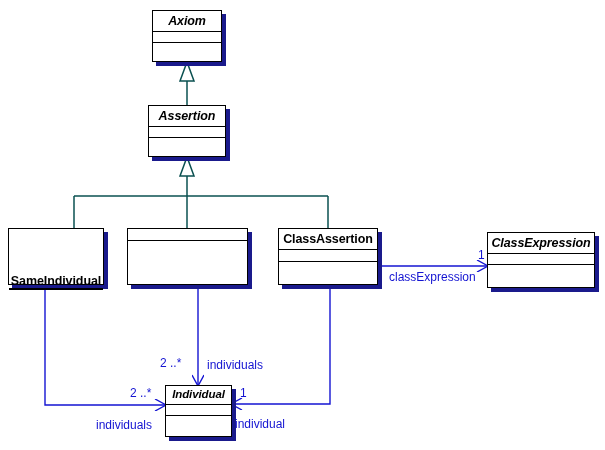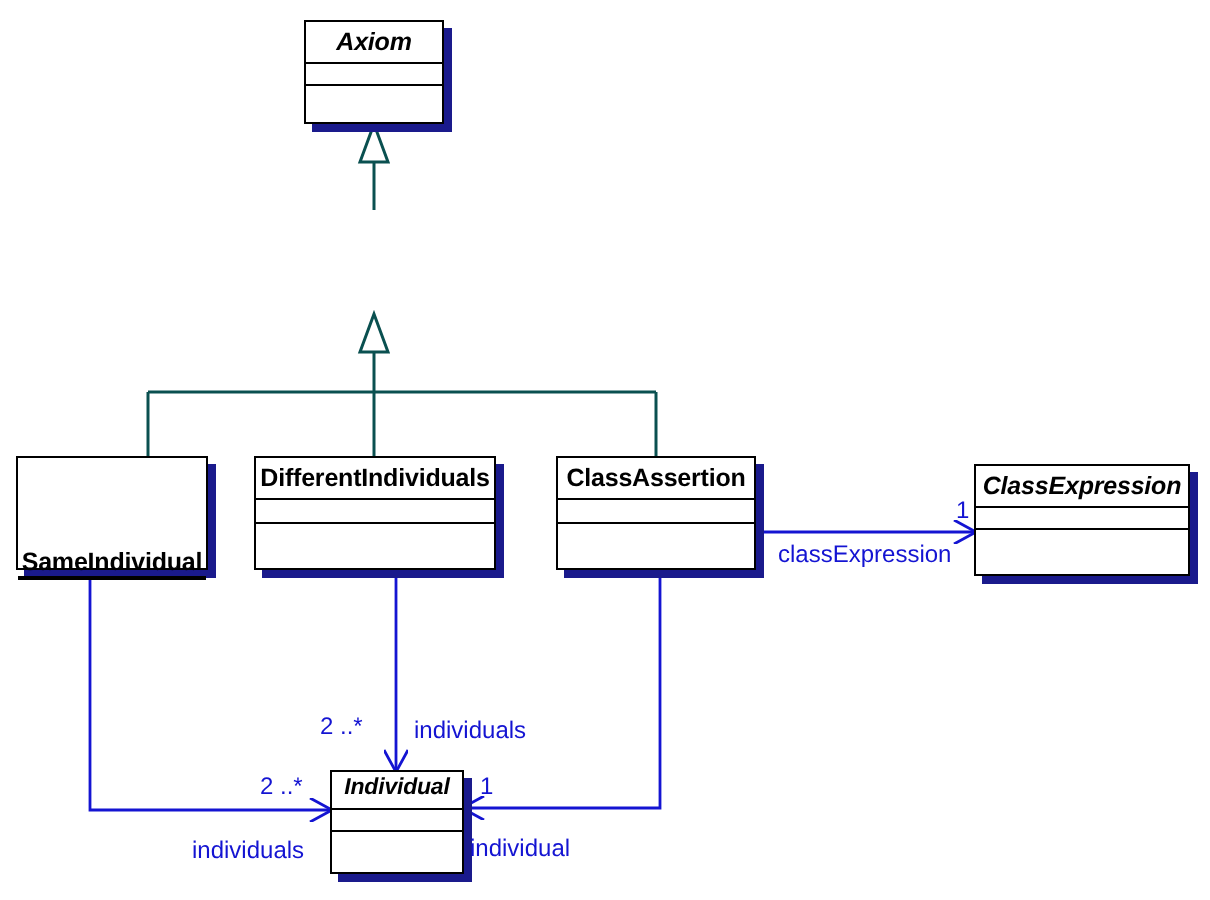--- a/index.html
+++ b/index.html
@@ -81,38 +81,45 @@
     <div class="shadow"></div>
     <div class="body">
       <div class="name-band" style="height:21px;">
         <span class="cname">Axiom</span>
       </div>
       <div class="attr-band" style="height:11px;"></div>
       <div class="op-band"></div>
     </div>
   </div>
 
+  <div class="uml-class abstract" style="left:148px;top:105px;width:78px;height:52px;">
+    <div class="shadow"></div>
+    <div class="body">
+      <div class="name-band" style="height:21px;">
+        <span class="cname">Assertion</span>
+      </div>
+      <div class="attr-band" style="height:11px;"></div>
+      <div class="op-band"></div>
+    </div>
+  </div>
 
   <div class="uml-class" style="left:8px;top:228px;width:96px;height:57px;">
     <div class="shadow"></div>
     <div class="body">
       <div class="name-band" style="height:21px;margin-top:46px;">
         <span class="cname">SameIndividual</span>
       </div>
       <div class="attr-band" style="height:12px;"></div>
       <div class="op-band"></div>
     </div>
   </div>
 
   <div class="uml-class" style="left:127px;top:228px;width:121px;height:57px;">
     <div class="shadow"></div>
     <div class="body">
-      <div class="name-band" style="height:21px;">
-        <span class="cname">DifferentIndividuals</span>
-      </div>
       <div class="attr-band" style="height:12px;"></div>
       <div class="op-band"></div>
     </div>
   </div>
 
   <div class="uml-class" style="left:278px;top:228px;width:100px;height:57px;text-decoration:underline;">
     <div class="shadow"></div>
     <div class="body">
       <div class="name-band" style="height:21px;">
         <span class="cname">ClassAssertion</span>

